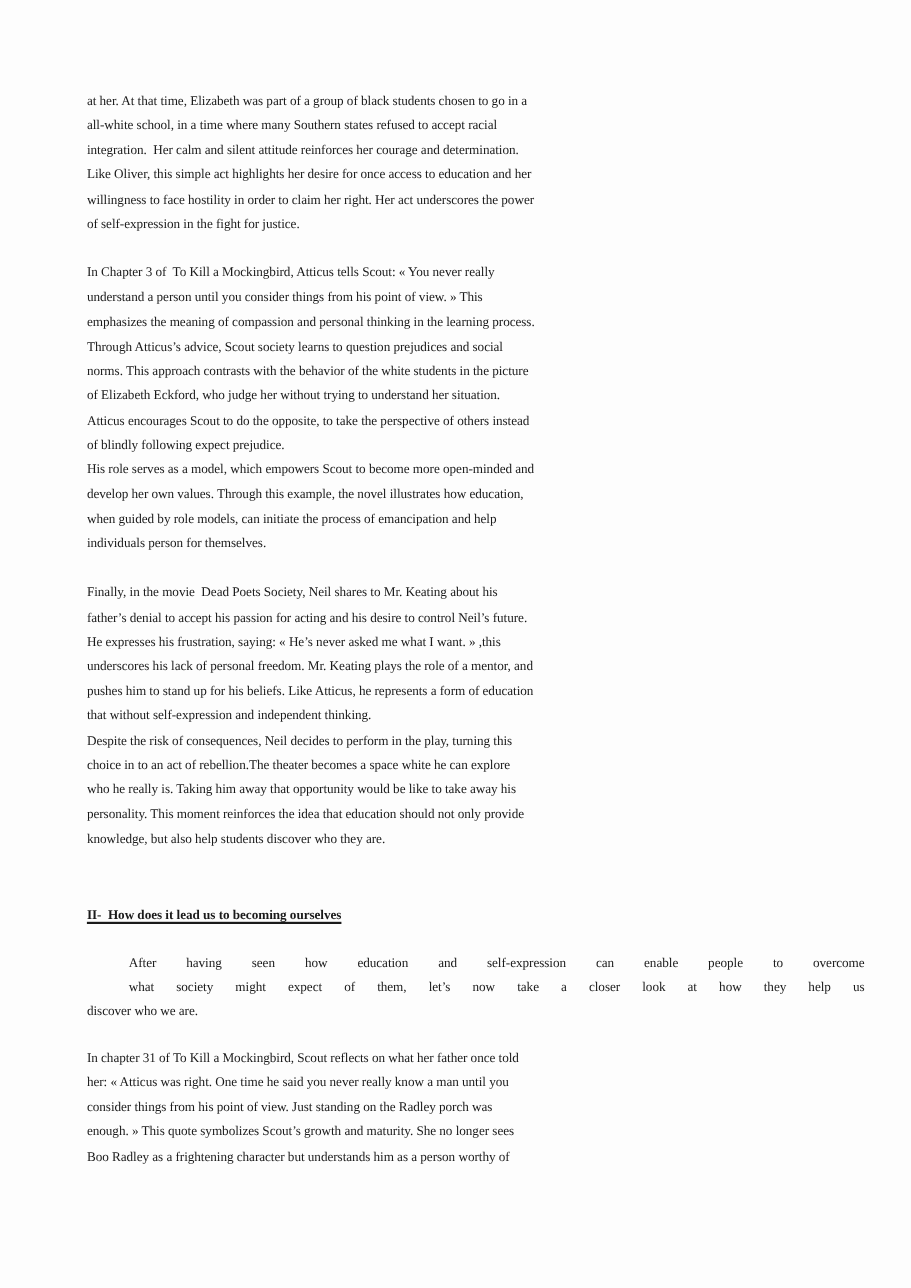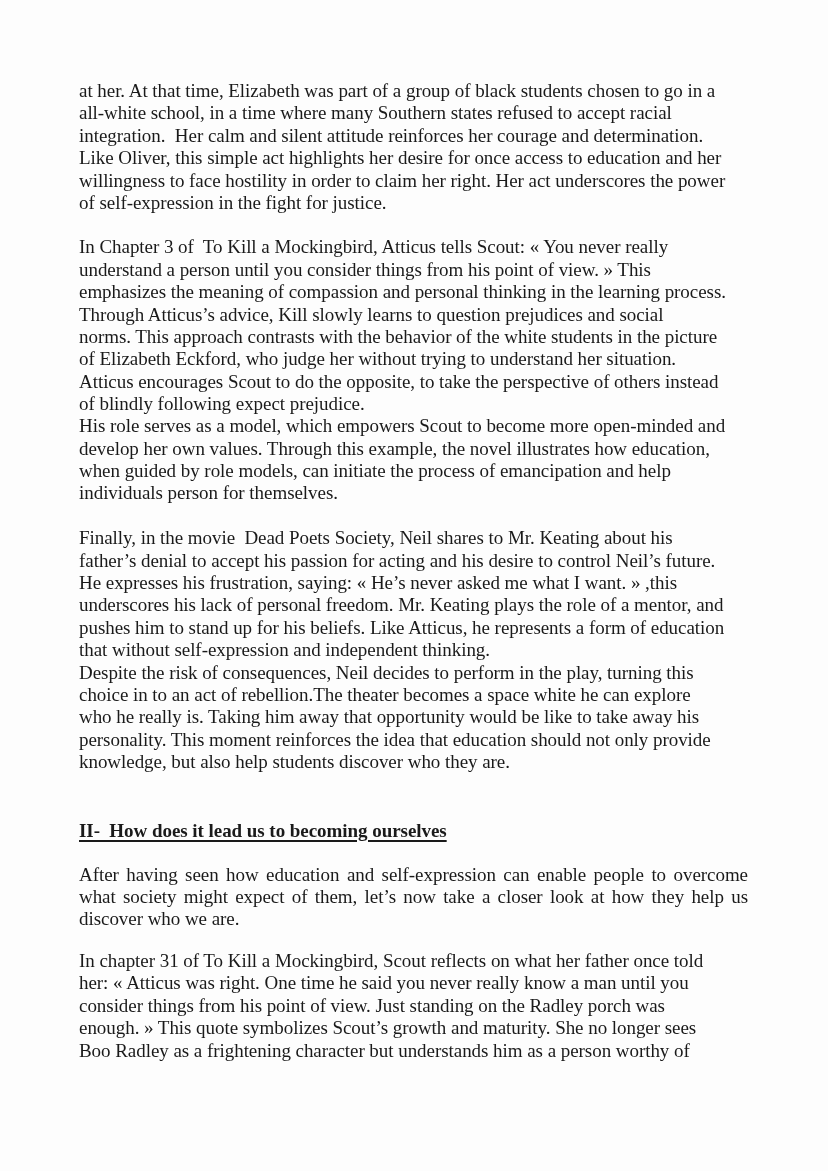--- a/index.html
+++ b/index.html
@@ -19,29 +19,30 @@
       position: absolute;
       left: 0; top: 0;
       width: 828px;
       height: 1171px;
       background: #fdfdfd;
     }
     .line {
       position: absolute;
       left: 79px;
       white-space: pre;
-      font-size: 19px;
+      font-size: 12px;
       line-height: 22px;
       letter-spacing: -0.05px;
     }
     .justify {
       width: 669px;
       text-align: justify;
       text-align-last: justify;
       white-space: normal;
+      margin-left: 38px;
     }
     .heading {
       font-weight: bold;
       text-decoration: underline;
       text-decoration-thickness: 1.5px;
       text-underline-offset: 3px;
     }
   </style>
 </head>
 <body>
@@ -54,21 +55,21 @@
     <div class="line" style="top:125px">integration.  Her calm and silent attitude reinforces her courage and determination.</div>
     <div class="line" style="top:147px">Like Oliver, this simple act highlights her desire for once access to education and her</div>
     <div class="line" style="top:170px">willingness to face hostility in order to claim her right. Her act underscores the power</div>
     <div class="line" style="top:192px">of self-expression in the fight for justice.</div>
   </div>
 
   <div>
     <div class="line" style="top:236px">In Chapter 3 of  To Kill a Mockingbird, Atticus tells Scout: « You never really</div>
     <div class="line" style="top:259px">understand a person until you consider things from his point of view. » This</div>
     <div class="line" style="top:281px">emphasizes the meaning of compassion and personal thinking in the learning process.</div>
-    <div class="line" style="top:304px">Through Atticus’s advice, Kill slowly learns to question prejudices and social</div>
+    <div class="line" style="top:304px">Through Atticus’s advice, Scout society learns to question prejudices and social</div>
     <div class="line" style="top:326px">norms. This approach contrasts with the behavior of the white students in the picture</div>
     <div class="line" style="top:348px">of Elizabeth Eckford, who judge her without trying to understand her situation.</div>
     <div class="line" style="top:371px">Atticus encourages Scout to do the opposite, to take the perspective of others instead</div>
     <div class="line" style="top:393px">of blindly following expect prejudice.</div>
     <div class="line" style="top:415px">His role serves as a model, which empowers Scout to become more open-minded and</div>
     <div class="line" style="top:438px">develop her own values. Through this example, the novel illustrates how education,</div>
     <div class="line" style="top:460px">when guided by role models, can initiate the process of emancipation and help</div>
     <div class="line" style="top:482px">individuals person for themselves.</div>
   </div>
 

